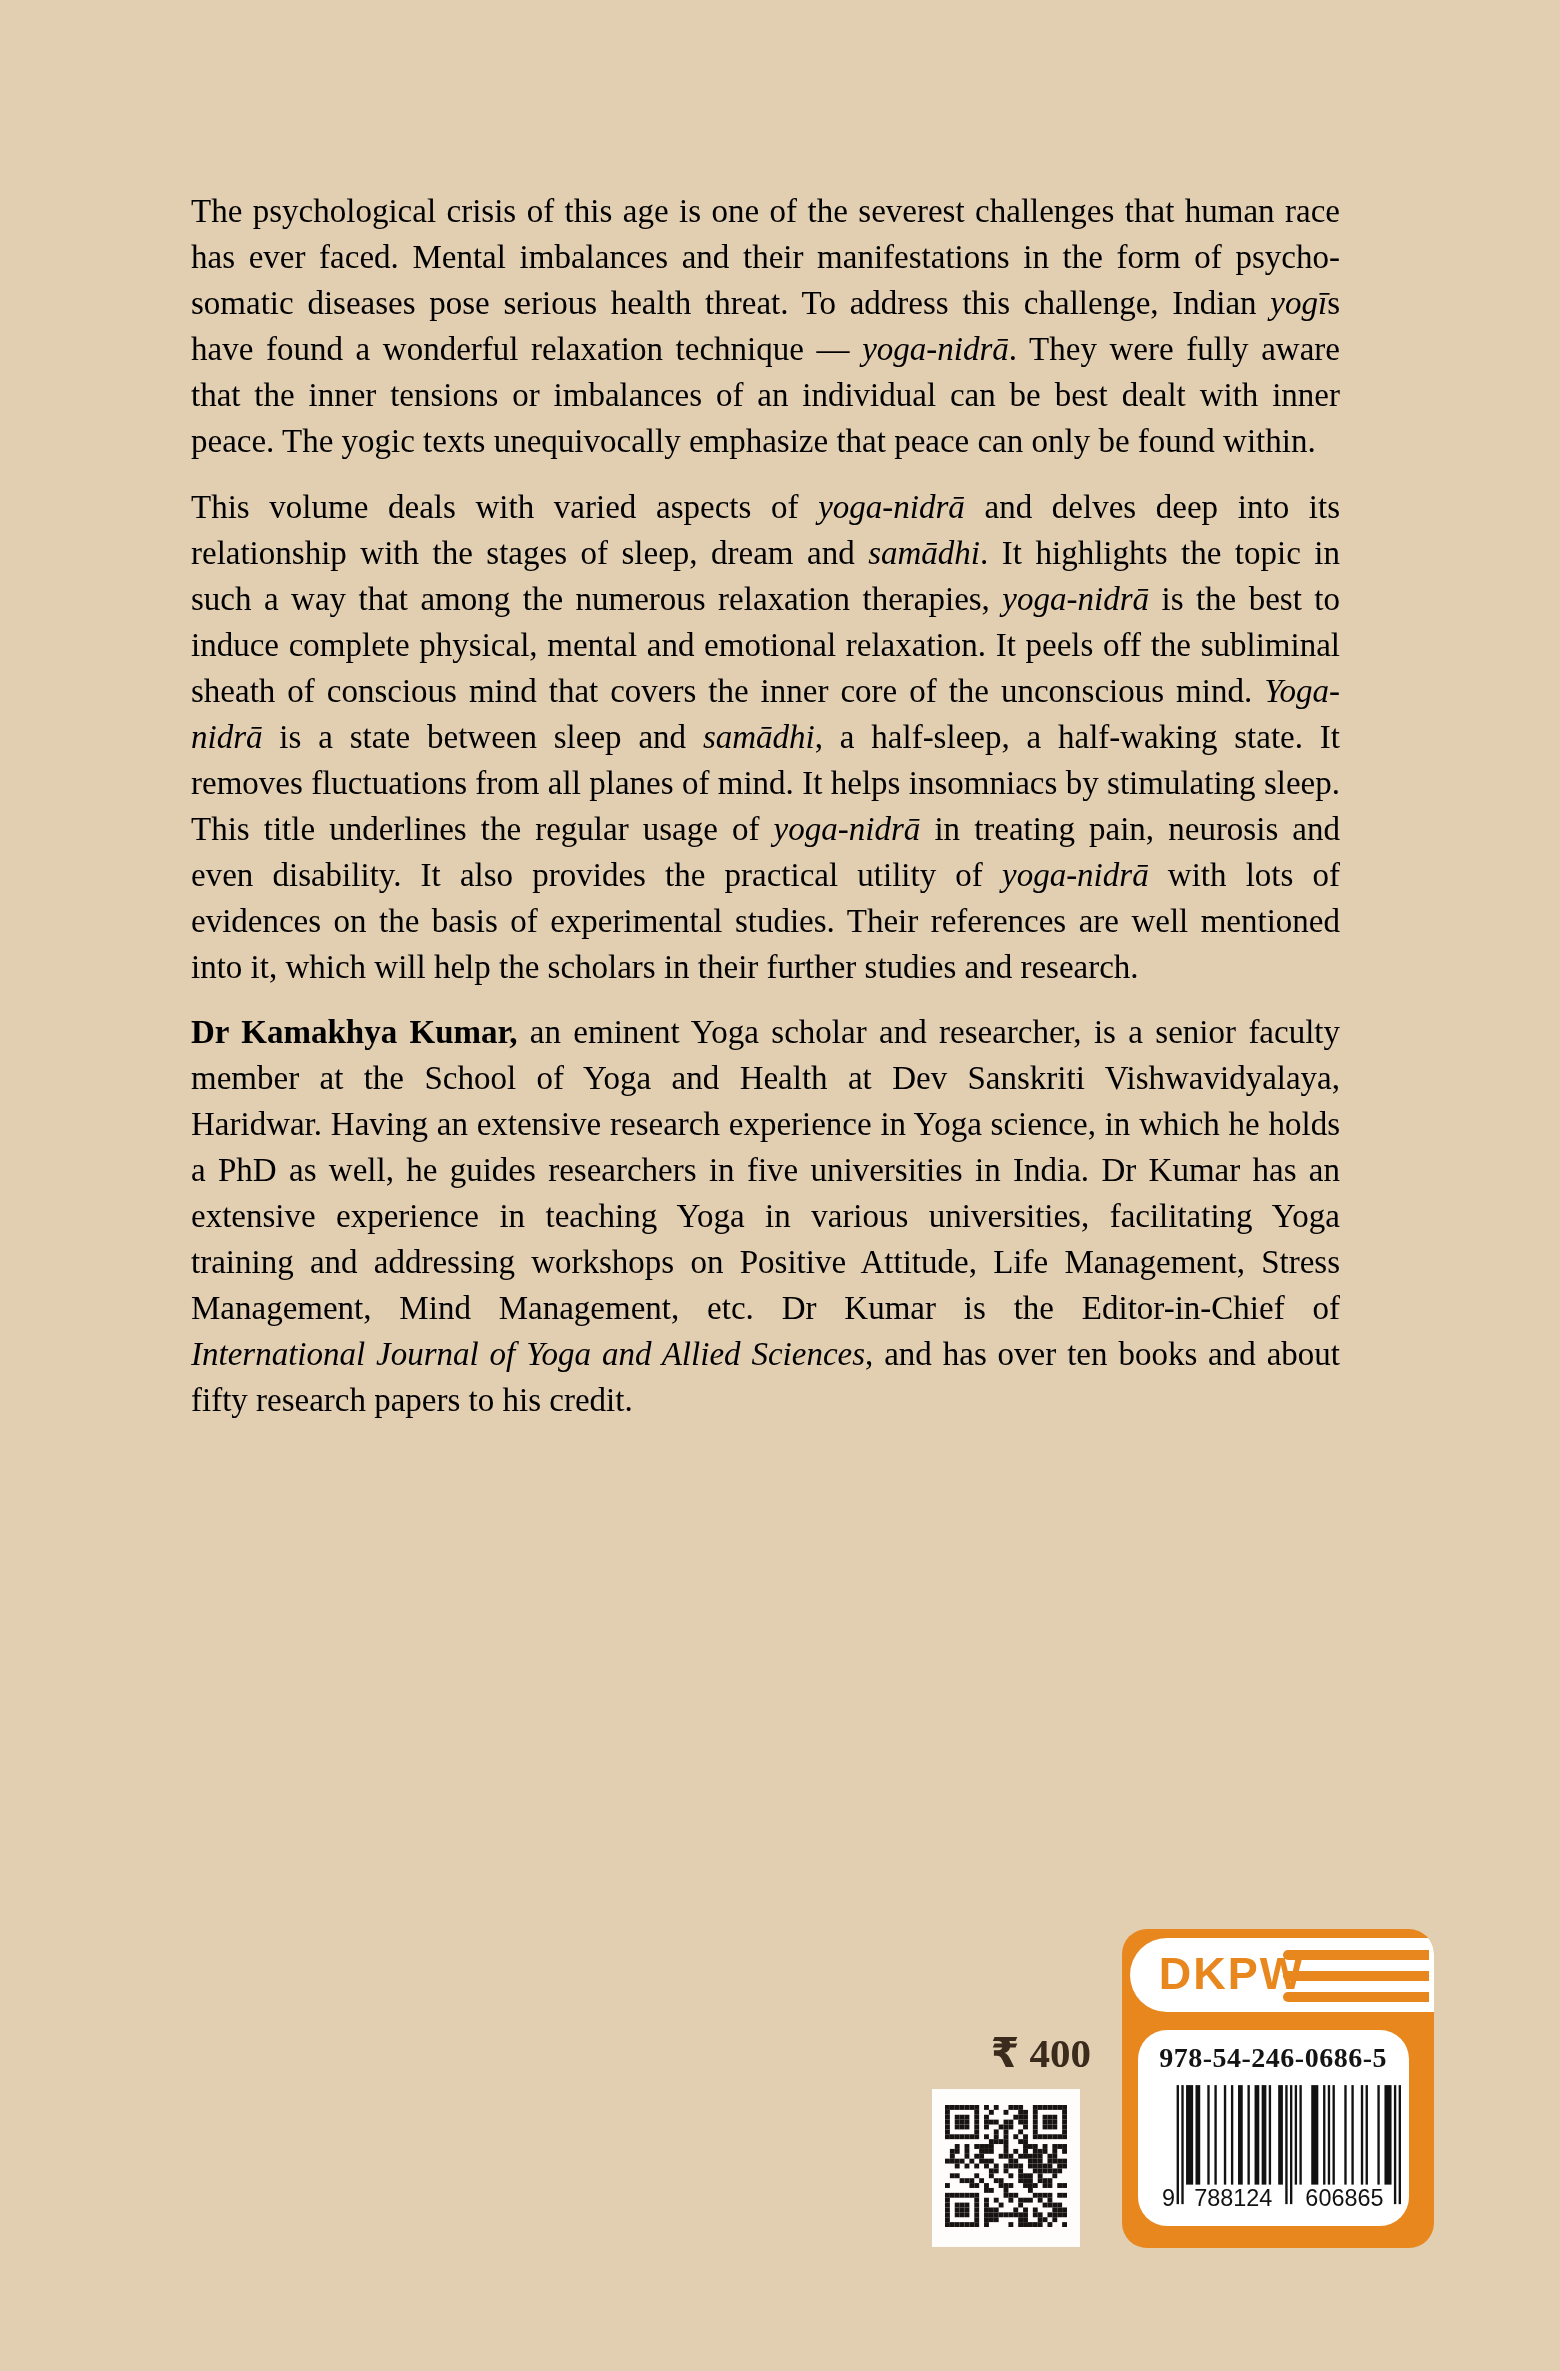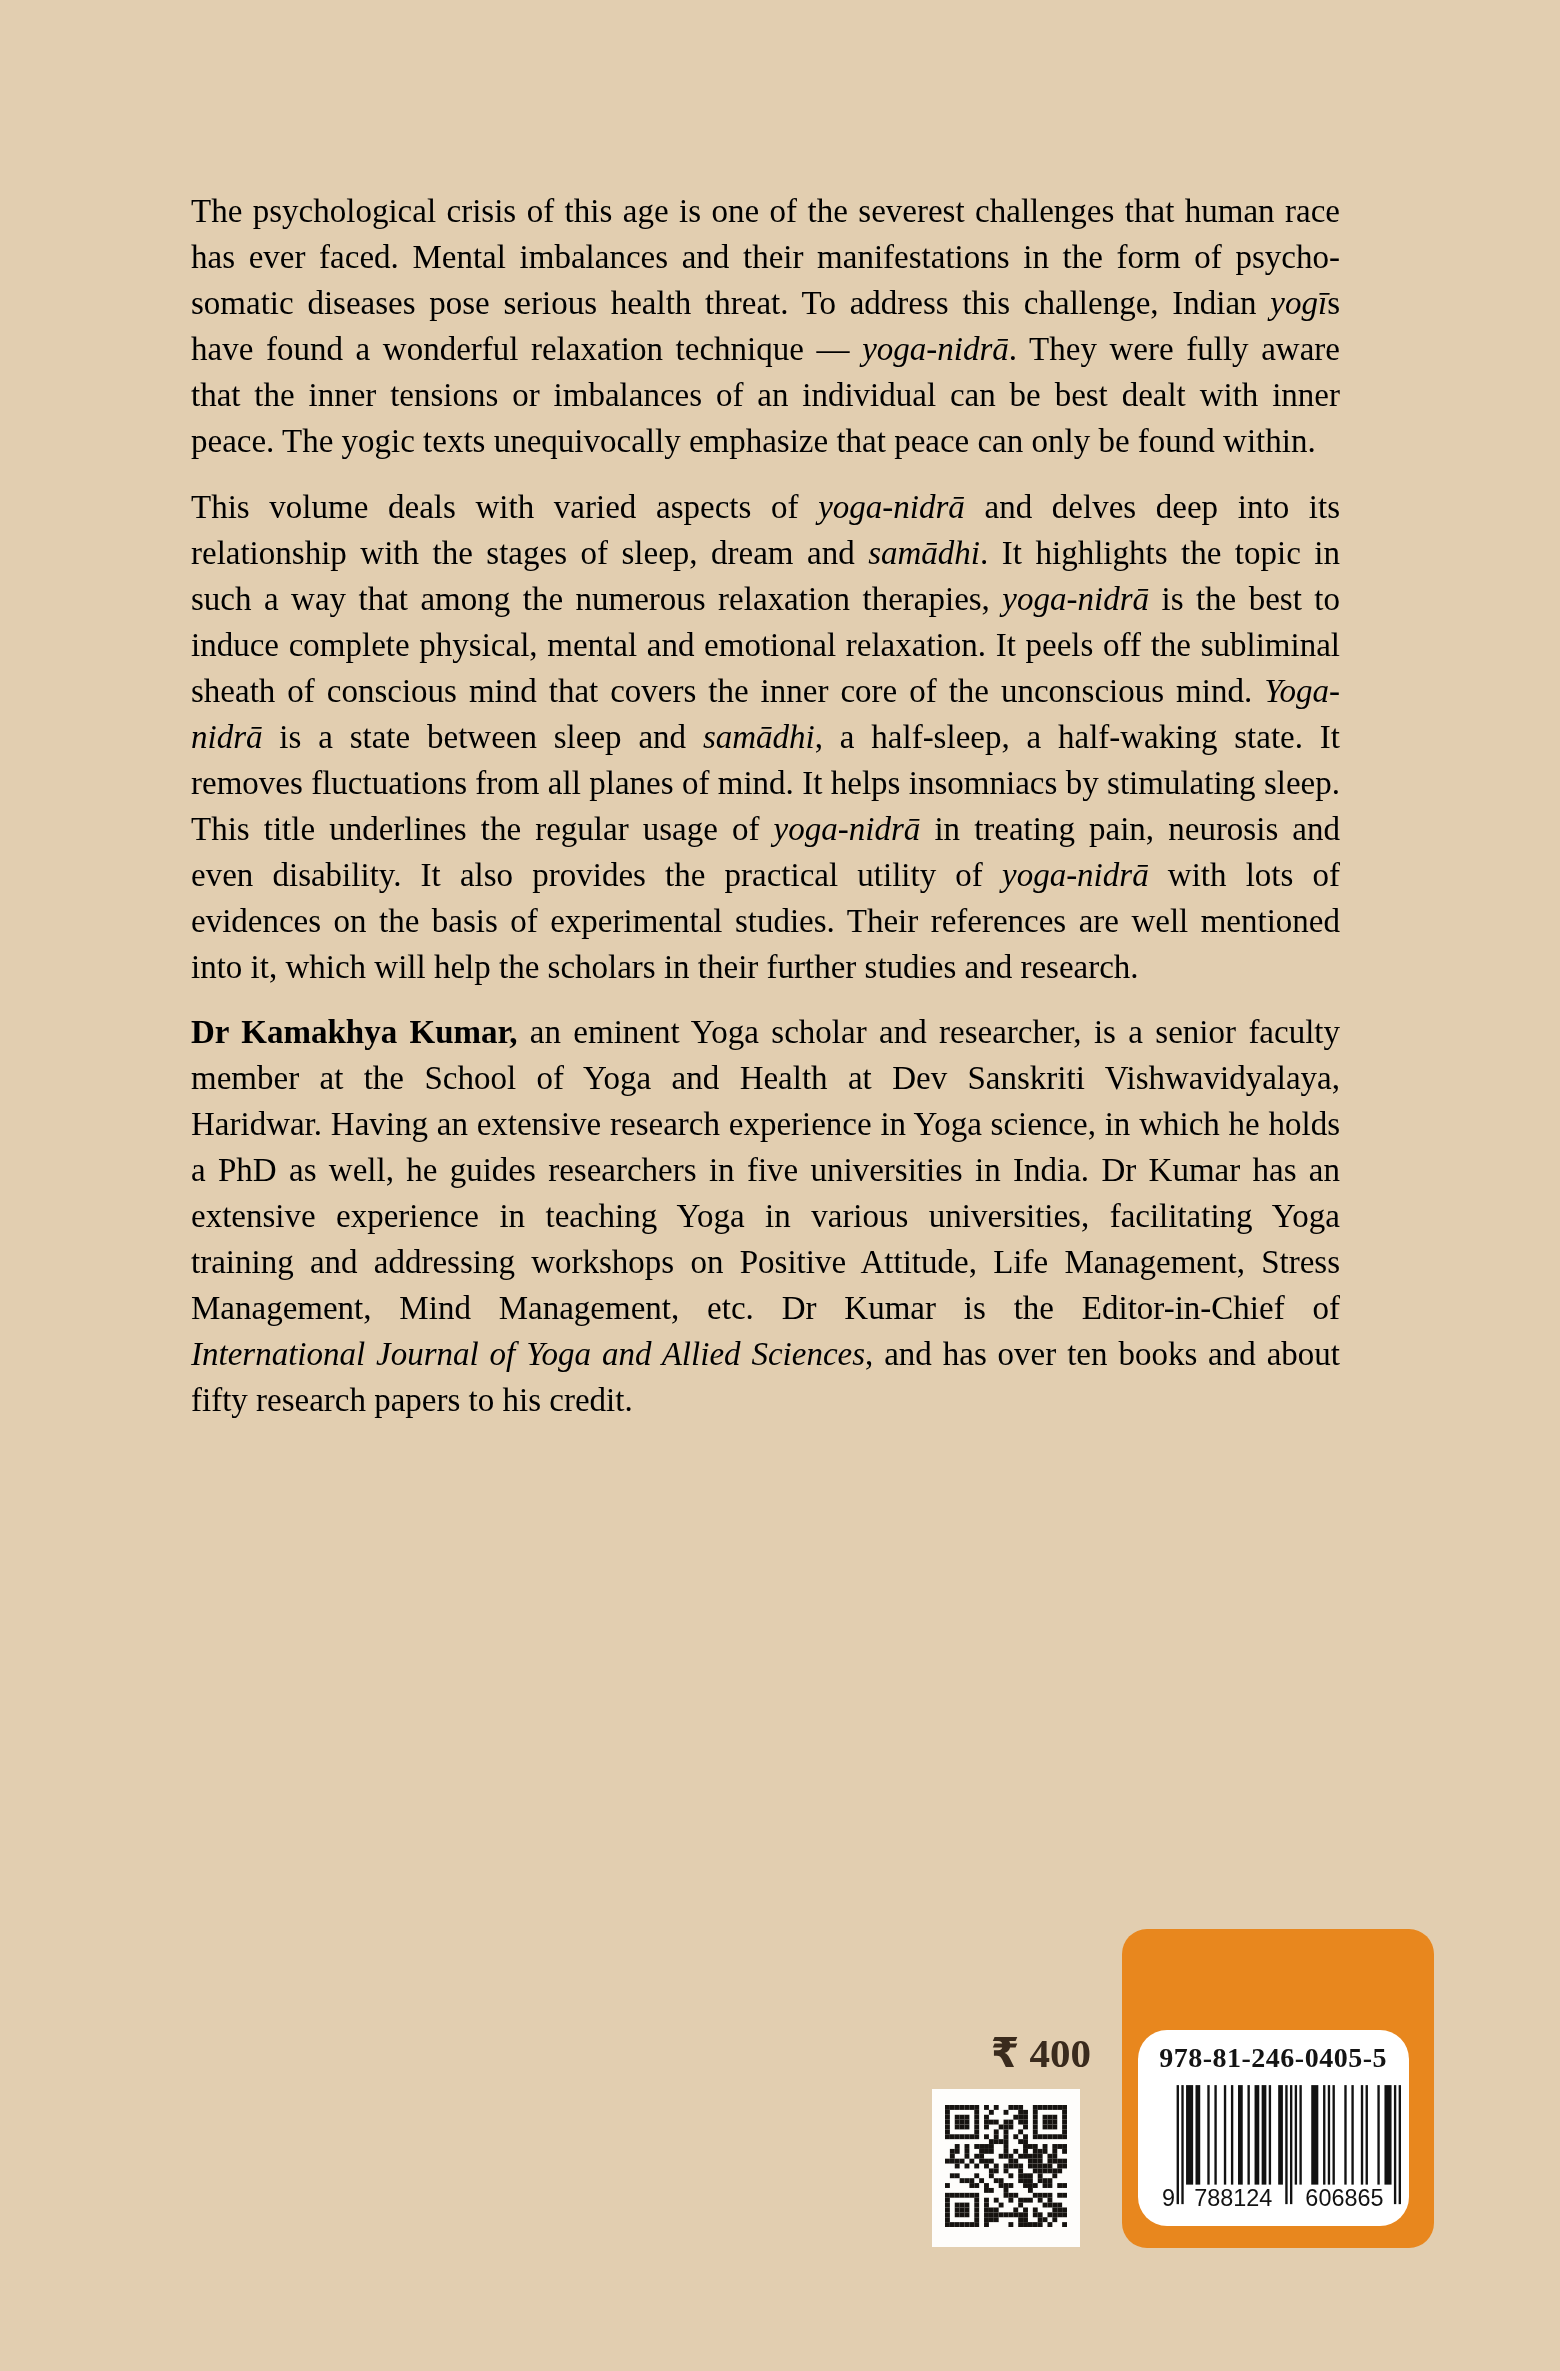--- a/index.html
+++ b/index.html
@@ -373,22 +373,28 @@
         <rect x="80" y="120" width="5" height="5" fill="#161310"></rect>
         <rect x="85" y="120" width="5" height="5" fill="#161310"></rect>
         <rect x="90" y="120" width="5" height="5" fill="#161310"></rect>
         <rect x="95" y="120" width="5" height="5" fill="#161310"></rect>
         <rect x="105" y="120" width="5" height="5" fill="#161310"></rect>
         <rect x="120" y="120" width="5" height="5" fill="#161310"></rect>
       </svg>
   </div>
 
   <div class="logo-box">
+    <div class="logo-band">
+      <div class="logo-text">DKPW</div>
+      <div class="band-bar b1"></div>
+      <div class="band-bar b2"></div>
+      <div class="band-bar b3"></div>
+    </div>
     <div class="isbn-panel">
-      <div class="isbn-number">978-81-246-0405-5</div>
+      <div class="isbn-number">978-54-246-0686-5</div>
       <div class="barcode-wrap">
         <svg id="barcode-svg" width="240" height="129" viewBox="-16 0 246 132">
             <rect x="0.00" y="0" width="2.42" height="122" fill="#121212"></rect>
             <rect x="4.84" y="0" width="2.42" height="122" fill="#121212"></rect>
             <rect x="9.68" y="0" width="7.26" height="102" fill="#121212"></rect>
             <rect x="19.37" y="0" width="4.84" height="102" fill="#121212"></rect>
             <rect x="31.47" y="0" width="2.42" height="102" fill="#121212"></rect>
             <rect x="38.74" y="0" width="2.42" height="102" fill="#121212"></rect>
             <rect x="48.42" y="0" width="2.42" height="102" fill="#121212"></rect>
             <rect x="55.68" y="0" width="2.42" height="102" fill="#121212"></rect>

